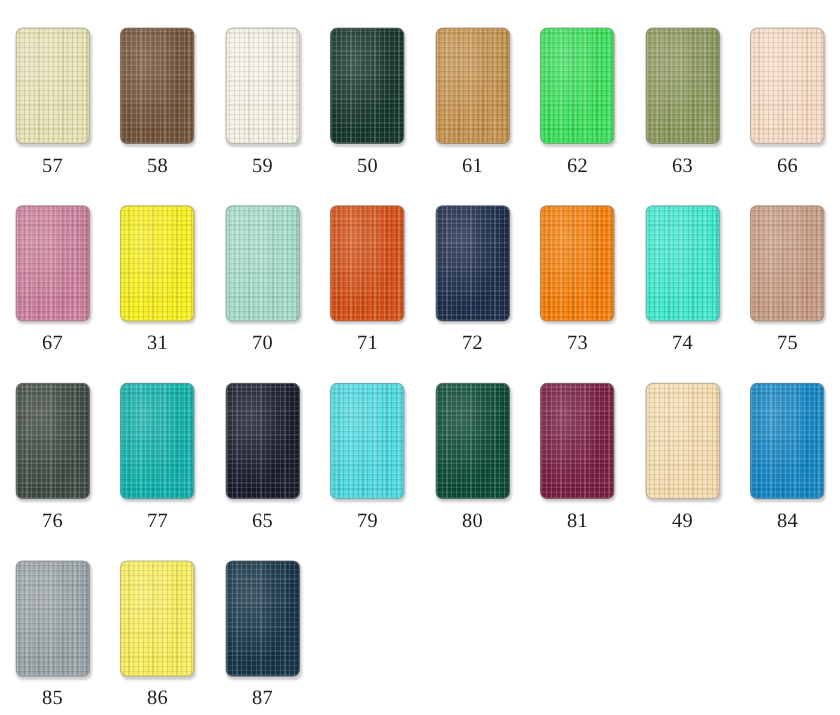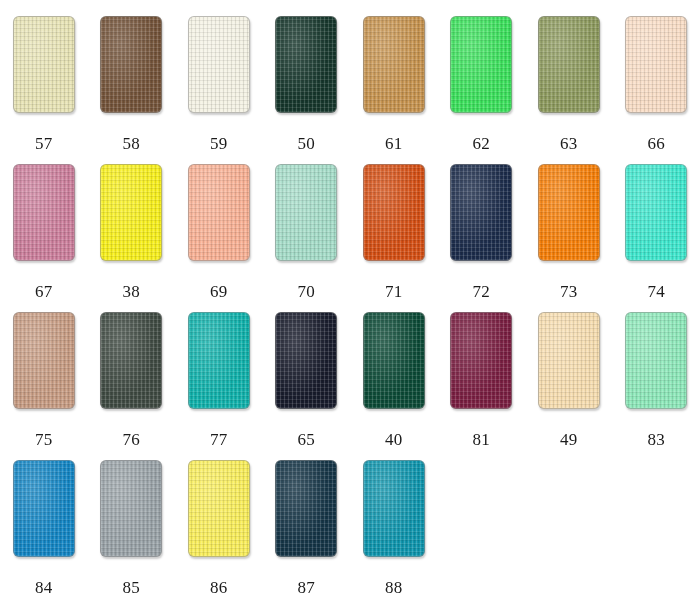--- a/index.html
+++ b/index.html
@@ -19,21 +19,21 @@
     box-sizing: border-box;
     display: grid;
     grid-template-columns: repeat(8, 1fr);
     grid-template-rows: repeat(4, 1fr);
     padding: 4px 0 0 0;
   }
   .swatch-cell {
     display: flex;
     flex-direction: column;
     align-items: center;
-    justify-content: space-between;
+    justify-content: center;
     padding-top: 12px;
   }
   .chip-wrap {
     position: relative;
     width: 62px;
     height: 97px;
   }
   .chip {
     position: absolute;
     inset: 0;
@@ -138,27 +138,21 @@
     <div class="swatch-cell">
       <div class="chip-wrap">
         <div class="chip" title="67" style="background: rgb(204, 127, 156);"></div>
       </div>
       <div class="chip-label">67</div>
     </div>
     <div class="swatch-cell">
       <div class="chip-wrap">
         <div class="chip" title="68" style="background: rgb(247, 239, 30);"></div>
       </div>
-      <div class="chip-label">38</div>
-    </div>
-    <div class="swatch-cell">
-      <div class="chip-wrap">
-        <div class="chip" title="69" style="background: rgb(248, 177, 149);"></div>
-      </div>
-      <div class="chip-label">69</div>
+      <div class="chip-label">31</div>
     </div>
     <div class="swatch-cell">
       <div class="chip-wrap">
         <div class="chip" title="70" style="background: rgb(165, 220, 200);"></div>
       </div>
       <div class="chip-label">70</div>
     </div>
     <div class="swatch-cell">
       <div class="chip-wrap">
         <div class="chip" title="71" style="background: rgb(212, 79, 20);"></div>
@@ -202,44 +196,44 @@
       <div class="chip-label">77</div>
     </div>
     <div class="swatch-cell">
       <div class="chip-wrap">
         <div class="chip" title="78" style="background: rgb(24, 28, 44);"></div>
       </div>
       <div class="chip-label">65</div>
     </div>
     <div class="swatch-cell">
       <div class="chip-wrap">
+        <div class="chip" title="79" style="background: rgb(77, 217, 224);"></div>
+      </div>
+      <div class="chip-label">79</div>
+    </div>
+    <div class="swatch-cell">
+      <div class="chip-wrap">
         <div class="chip" title="80" style="background: rgb(12, 75, 55);"></div>
       </div>
-      <div class="chip-label">40</div>
+      <div class="chip-label">80</div>
     </div>
     <div class="swatch-cell">
       <div class="chip-wrap">
         <div class="chip" title="81" style="background: rgb(122, 31, 66);"></div>
       </div>
       <div class="chip-label">81</div>
     </div>
     <div class="swatch-cell">
       <div class="chip-wrap">
         <div class="chip" title="82" style="background: rgb(246, 221, 176);"></div>
       </div>
       <div class="chip-label">49</div>
     </div>
     <div class="swatch-cell">
       <div class="chip-wrap">
-        <div class="chip" title="83" style="background: rgb(142, 232, 186);"></div>
-      </div>
-      <div class="chip-label">83</div>
-    </div>
-    <div class="swatch-cell">
-      <div class="chip-wrap">
         <div class="chip" title="84" style="background: rgb(20, 134, 196);"></div>
       </div>
       <div class="chip-label">84</div>
     </div>
     <div class="swatch-cell">
       <div class="chip-wrap">
         <div class="chip" title="85" style="background: rgb(154, 163, 168);"></div>
       </div>
       <div class="chip-label">85</div>
     </div>
@@ -247,20 +241,14 @@
       <div class="chip-wrap">
         <div class="chip" title="86" style="background: rgb(248, 237, 92);"></div>
       </div>
       <div class="chip-label">86</div>
     </div>
     <div class="swatch-cell">
       <div class="chip-wrap">
         <div class="chip" title="87" style="background: rgb(21, 53, 71);"></div>
       </div>
       <div class="chip-label">87</div>
-    </div>
-    <div class="swatch-cell">
-      <div class="chip-wrap">
-        <div class="chip" title="88" style="background: rgb(15, 149, 173);"></div>
-      </div>
-      <div class="chip-label">88</div>
     </div>
   </div>
 
 </body></html>

